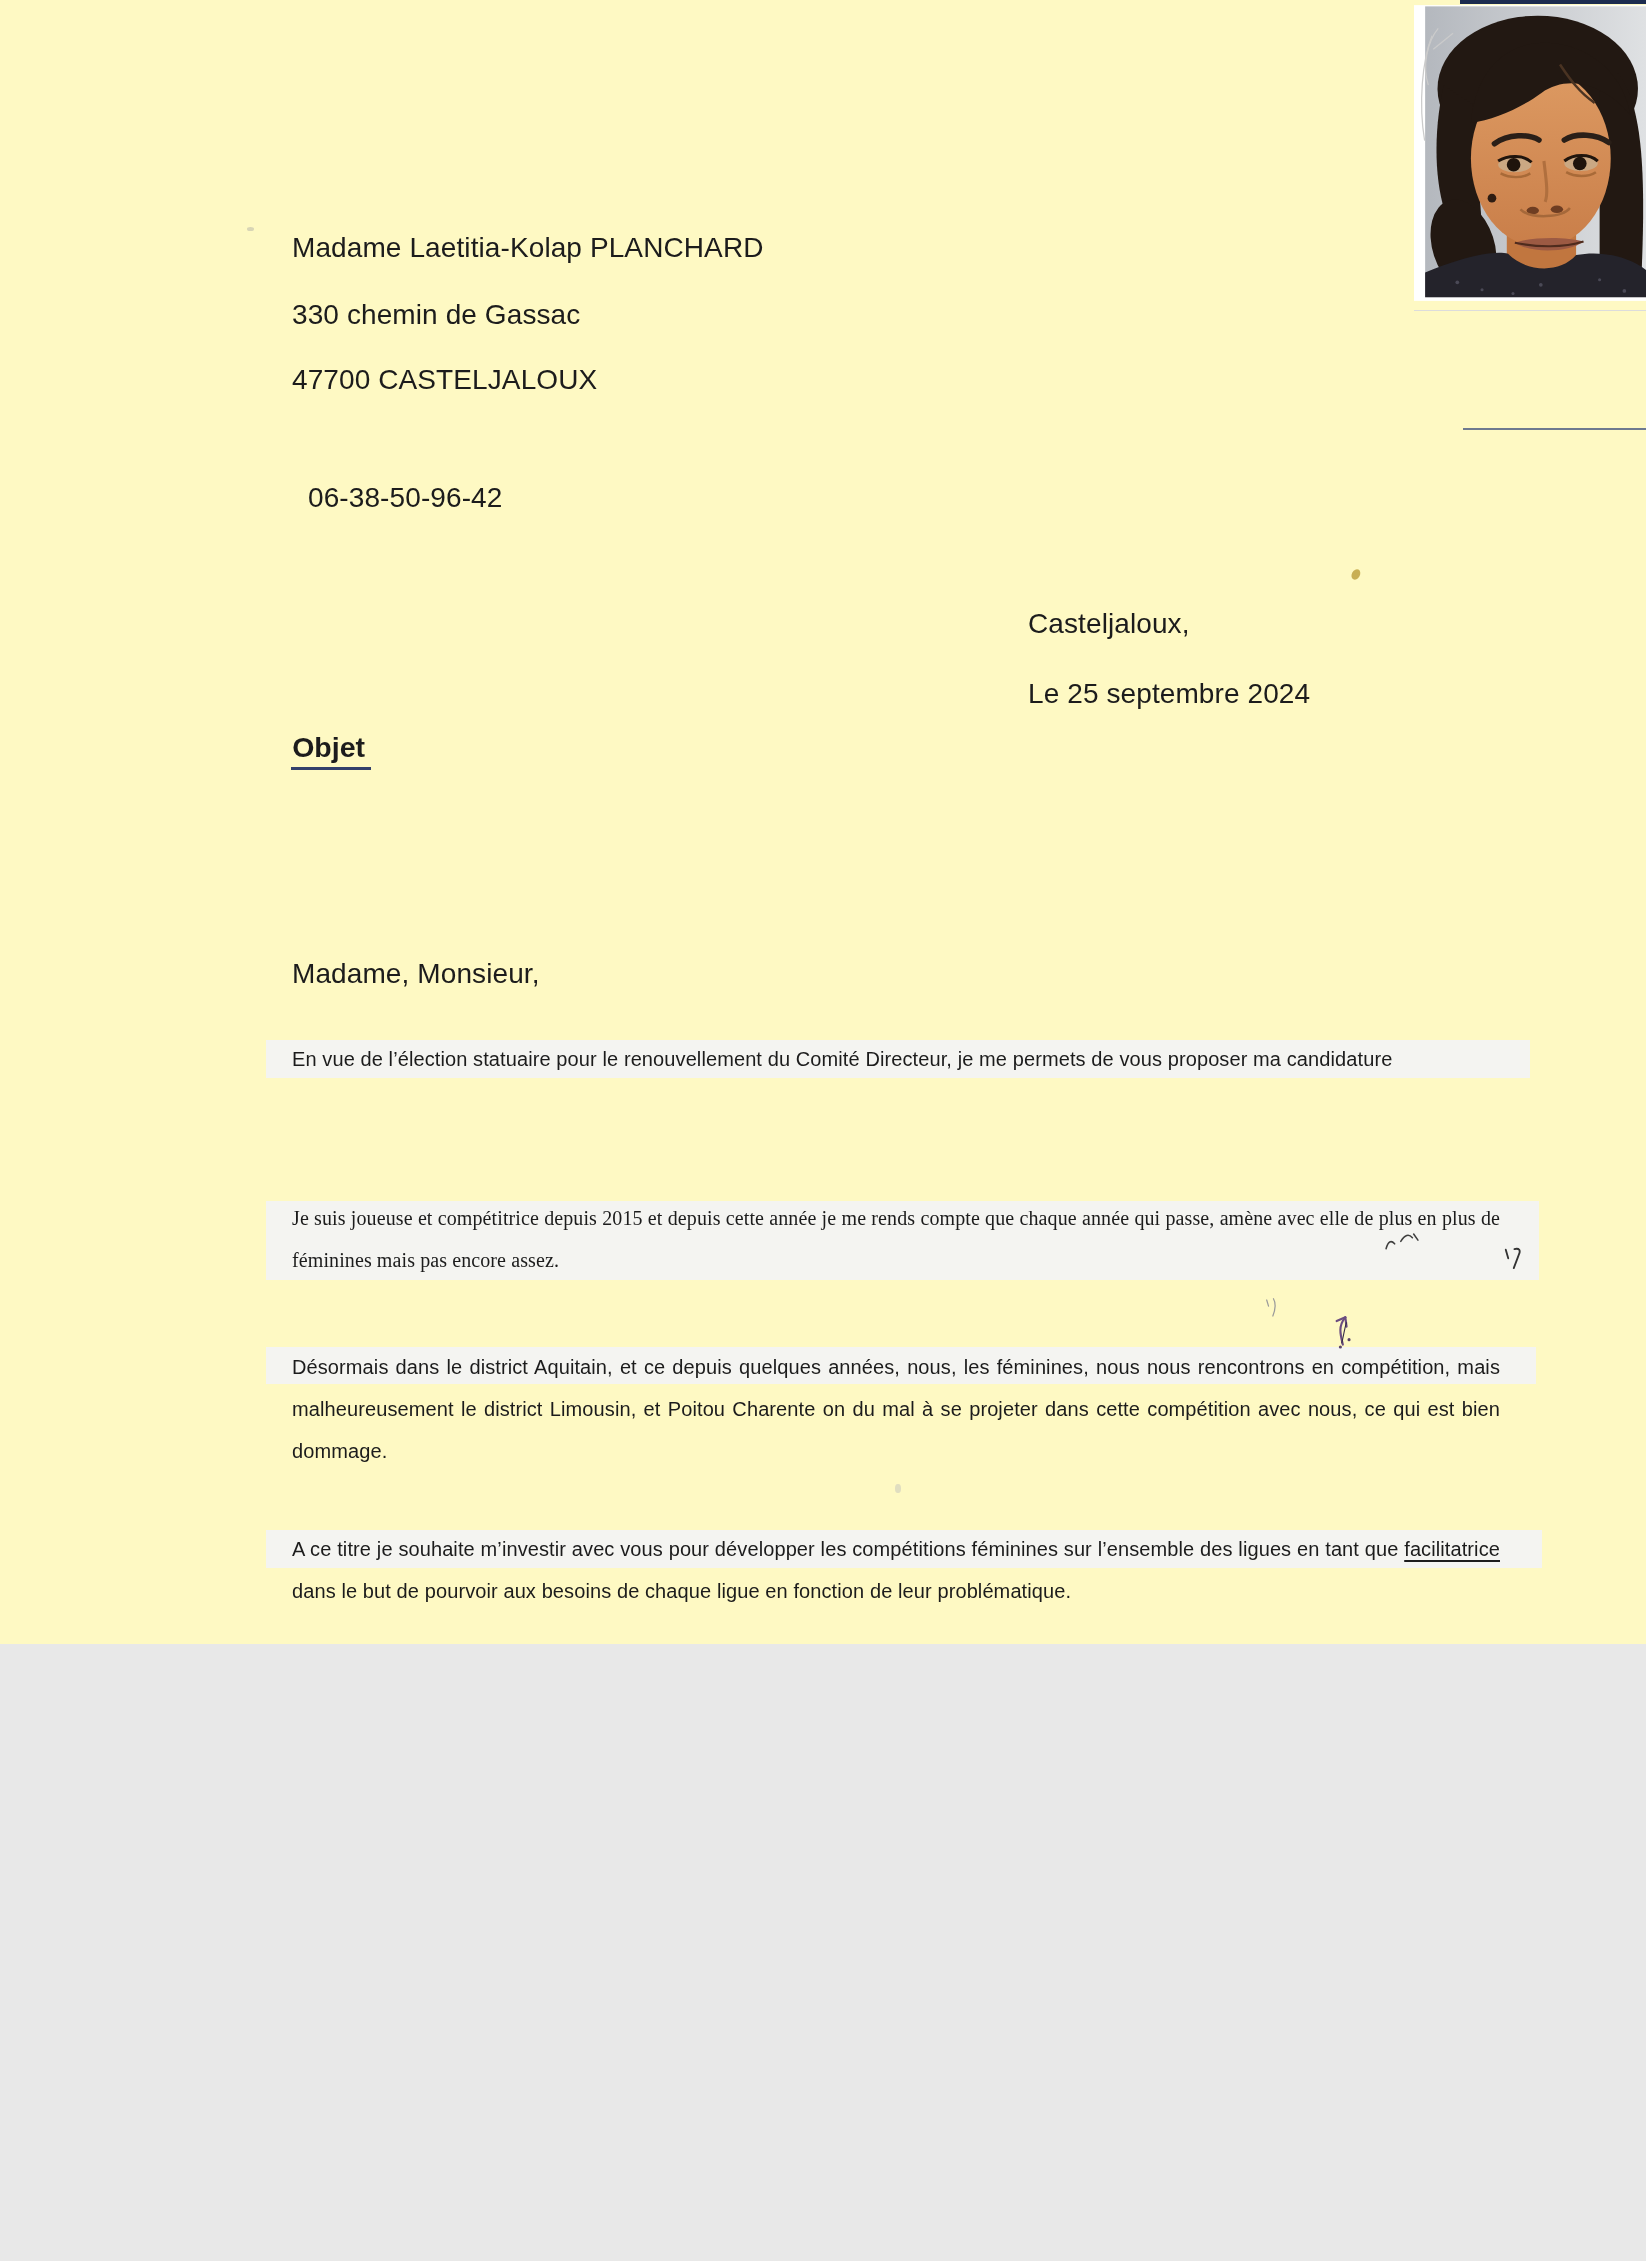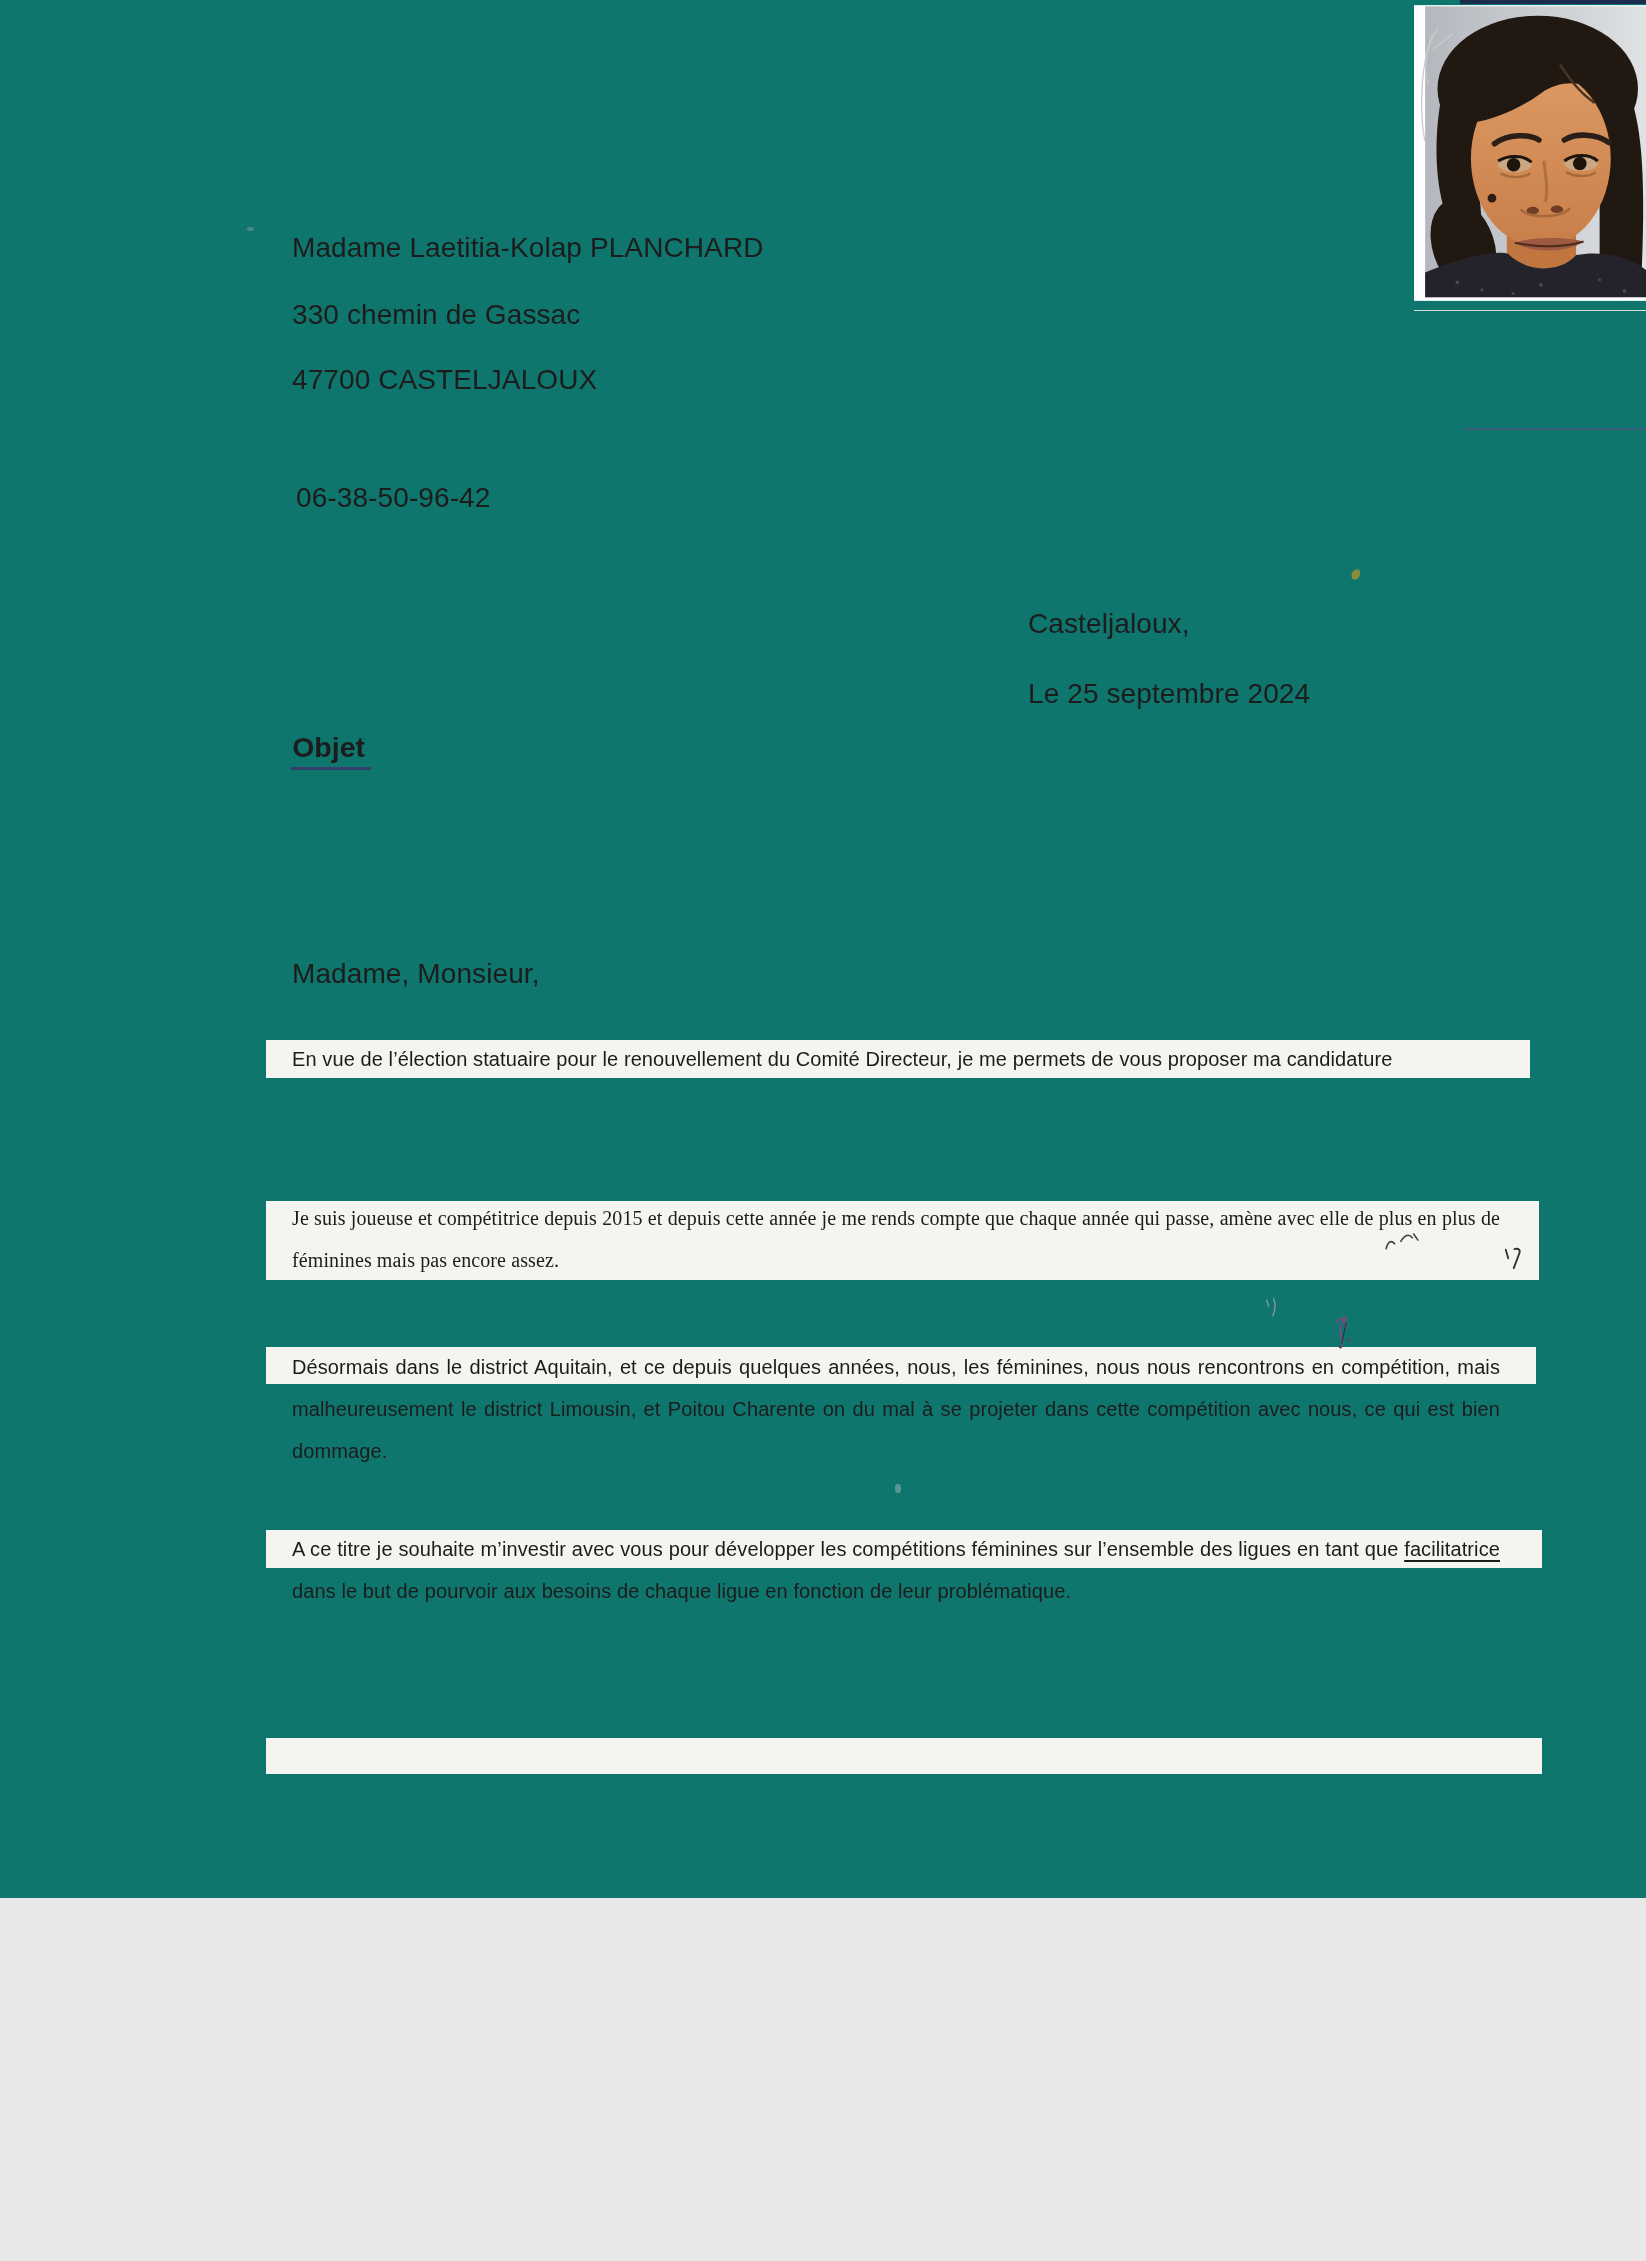--- a/index.html
+++ b/index.html
@@ -1,19 +1,19 @@
 <!DOCTYPE html>
 <html style="font-size:10px"><head>
 <meta charset="utf-8">
 <style>
   html,body{margin:0;padding:0;background:#e8e8e8;}
   .page{
     position:relative;
-    width:1646px;height:1898px;
-    background:#0f766e;
+    width:1646px;height:1644px;
+    background:#fef9c3;
     overflow:hidden;
     font-family:"Liberation Sans", sans-serif;
     color:#1c1c1c;
   }
   .t{position:absolute;font-size:28px;line-height:35px;white-space:nowrap;letter-spacing:0.1px;}
   .para{
     position:absolute;left:292px;width:1208px;
     font-size:20px;line-height:42px;
     text-align:justify;letter-spacing:0.1px;white-space:normal;
   }
@@ -37,21 +37,21 @@
 
   <div class="band" style="left:266px;top:1040px;width:1264px;height:38px;"></div>
   <div class="band" style="left:266px;top:1201px;width:1273px;height:79px;"></div>
   <div class="band" style="left:266px;top:1347px;width:1270px;height:37px;"></div>
   <div class="band" style="left:266px;top:1530px;width:1276px;height:38px;"></div>
   <div class="band" style="left:266px;top:1738px;width:1276px;height:36px;"></div>
 
   <div class="t" style="left:292px;top:230px;">Madame Laetitia-Kolap PLANCHARD</div>
   <div class="t" style="left:292px;top:297px;">330 chemin de Gassac</div>
   <div class="t" style="left:292px;top:362px;">47700 CASTELJALOUX</div>
-  <div class="t" style="left:296px;top:480px;">06-38-50-96-42</div>
+  <div class="t" style="left:308px;top:480px;">06-38-50-96-42</div>
 
   <div class="t" style="left:1028px;top:606px;">Casteljaloux,</div>
   <div class="t" style="left:1028px;top:664px;margin-top:12px;">Le 25 septembre 2024</div>
 
   <div class="objet" style="left:291px;top:731px;">Objet</div>
 
   <div class="t" style="left:292px;top:912px;margin-top:44px;">Madame, Monsieur,</div>
 
   <div class="para" style="top:1038px;">En vue de l’élection statuaire pour le renouvellement du Comité Directeur, je me permets de vous proposer ma candidature</div>
   <div class="para" style="top:1197px;font-family:Liberation Serif, serif;">Je suis joueuse et compétitrice depuis 2015 et depuis cette année je me rends compte que chaque année qui passe, amène avec elle de plus en plus de féminines mais pas encore assez.</div>

